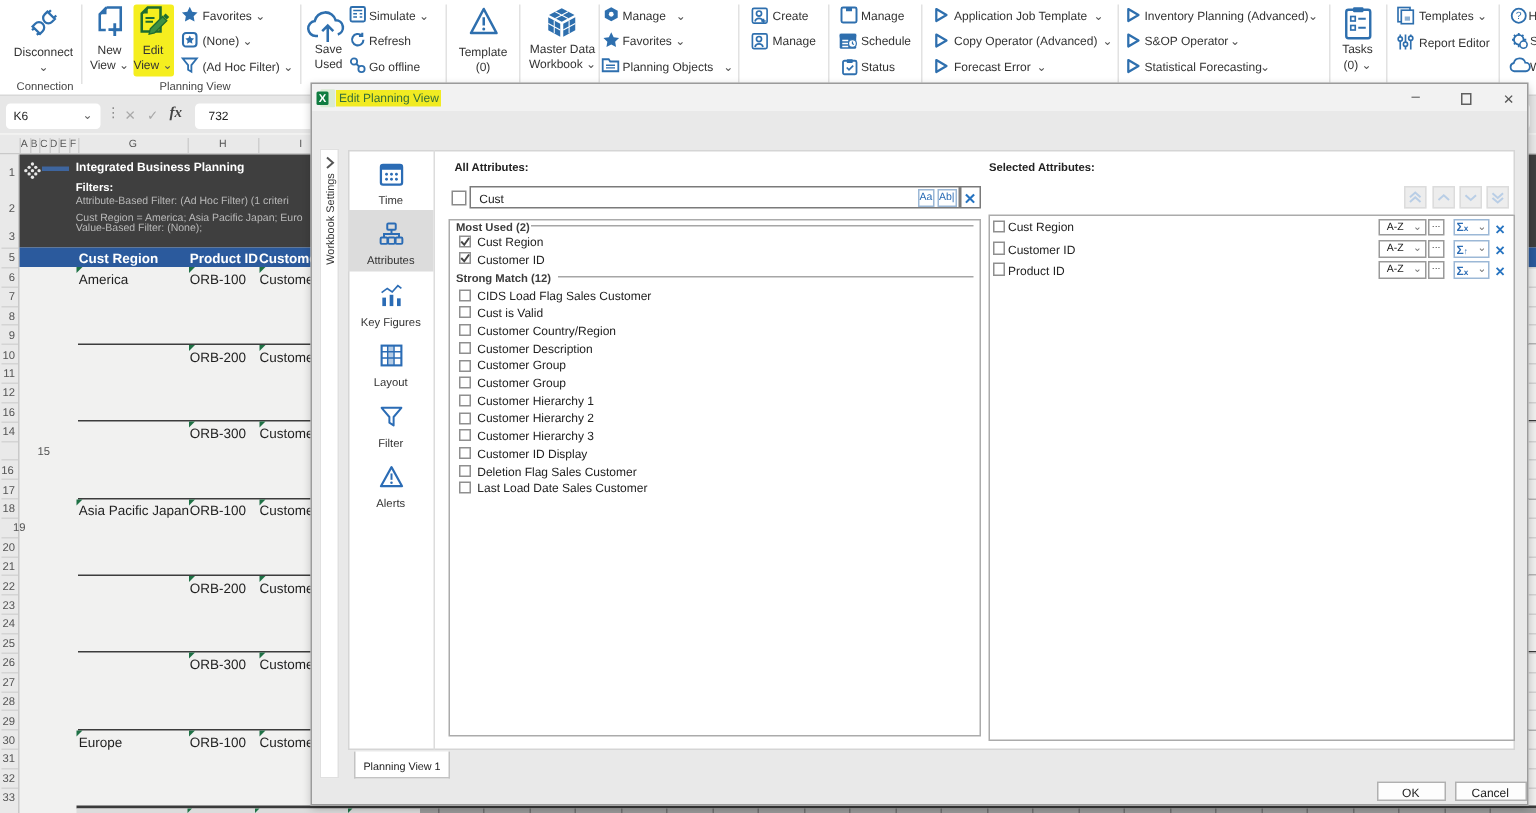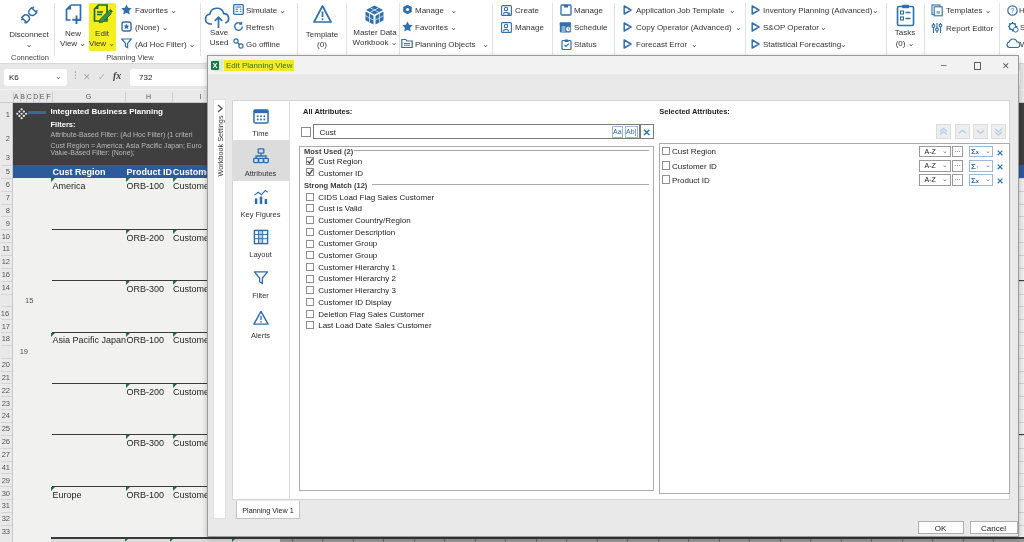--- a/index.html
+++ b/index.html
@@ -260,30 +260,30 @@
 <div class="t" style="left:0;top:218.70000000000002px;width:10px;text-align:right;font-size:7.5px;color:#555;">9</div>
 <div class="t" style="left:0;top:231.55px;width:10px;text-align:right;font-size:7.5px;color:#555;">10</div>
 <div class="t" style="left:0;top:244.4px;width:10px;text-align:right;font-size:7.5px;color:#555;">11</div>
 <div class="t" style="left:0;top:257.25px;width:10px;text-align:right;font-size:7.5px;color:#555;">12</div>
 <div class="t" style="left:0;top:270.1px;width:10px;text-align:right;font-size:7.5px;color:#555;">16</div>
 <div class="t" style="left:0;top:282.95px;width:10px;text-align:right;font-size:7.5px;color:#555;">14</div>
 <div class="t" style="left:0;top:295.8px;width:10px;text-align:left;font-size:7.5px;color:#555;margin-left:25px;">15</div>
 <div class="t" style="left:0;top:308.65000000000003px;width:10px;text-align:center;font-size:7.5px;color:#555;">16</div>
 <div class="t" style="left:0;top:321.5px;width:10px;text-align:right;font-size:7.5px;color:#555;">17</div>
 <div class="t" style="left:0;top:334.34999999999997px;width:10px;text-align:right;font-size:7.5px;color:#555;">18</div>
-<div class="t" style="left:0;top:347.2px;width:28px;text-align:right;font-size:7.5px;color:#555;">19</div>
+<div class="t" style="left:0;top:347.2px;width:17px;text-align:right;font-size:7.5px;color:#555;">19</div>
 <div class="t" style="left:0;top:360.05px;width:10px;text-align:right;font-size:7.5px;color:#555;">20</div>
 <div class="t" style="left:0;top:372.90000000000003px;width:10px;text-align:right;font-size:7.5px;color:#555;">21</div>
 <div class="t" style="left:0;top:385.75px;width:10px;text-align:right;font-size:7.5px;color:#555;">22</div>
 <div class="t" style="left:0;top:398.59999999999997px;width:10px;text-align:right;font-size:7.5px;color:#555;">23</div>
 <div class="t" style="left:0;top:411.45px;width:10px;text-align:right;font-size:7.5px;color:#555;">24</div>
 <div class="t" style="left:0;top:424.3px;width:10px;text-align:right;font-size:7.5px;color:#555;">25</div>
 <div class="t" style="left:0;top:437.15px;width:10px;text-align:right;font-size:7.5px;color:#555;">26</div>
 <div class="t" style="left:0;top:450.0px;width:10px;text-align:right;font-size:7.5px;color:#555;">27</div>
-<div class="t" style="left:0;top:462.85px;width:10px;text-align:right;font-size:7.5px;color:#555;">41</div>
+<div class="t" style="left:0;top:462.85px;width:10px;text-align:right;font-size:7.5px;color:#555;">28</div>
 <div class="t" style="left:0;top:475.7px;width:10px;text-align:right;font-size:7.5px;color:#555;">29</div>
 <div class="t" style="left:0;top:488.55px;width:10px;text-align:right;font-size:7.5px;color:#555;">30</div>
 <div class="t" style="left:0;top:501.4px;width:10px;text-align:right;font-size:7.5px;color:#555;">31</div>
 <div class="t" style="left:0;top:514.25px;width:10px;text-align:right;font-size:7.5px;color:#555;">32</div>
 <div class="t" style="left:0;top:527.0999999999999px;width:10px;text-align:right;font-size:7.5px;color:#555;">33</div>
 <div class="a" style="left:1px;top:165.0px;width:11px;height:1px;background:#d4d4d4;"></div>
 <div class="a" style="left:1px;top:177.85px;width:11px;height:1px;background:#d4d4d4;"></div>
 <div class="a" style="left:1px;top:190.7px;width:11px;height:1px;background:#d4d4d4;"></div>
 <div class="a" style="left:1px;top:203.55px;width:11px;height:1px;background:#d4d4d4;"></div>
 <div class="a" style="left:1px;top:216.4px;width:11px;height:1px;background:#d4d4d4;"></div>

